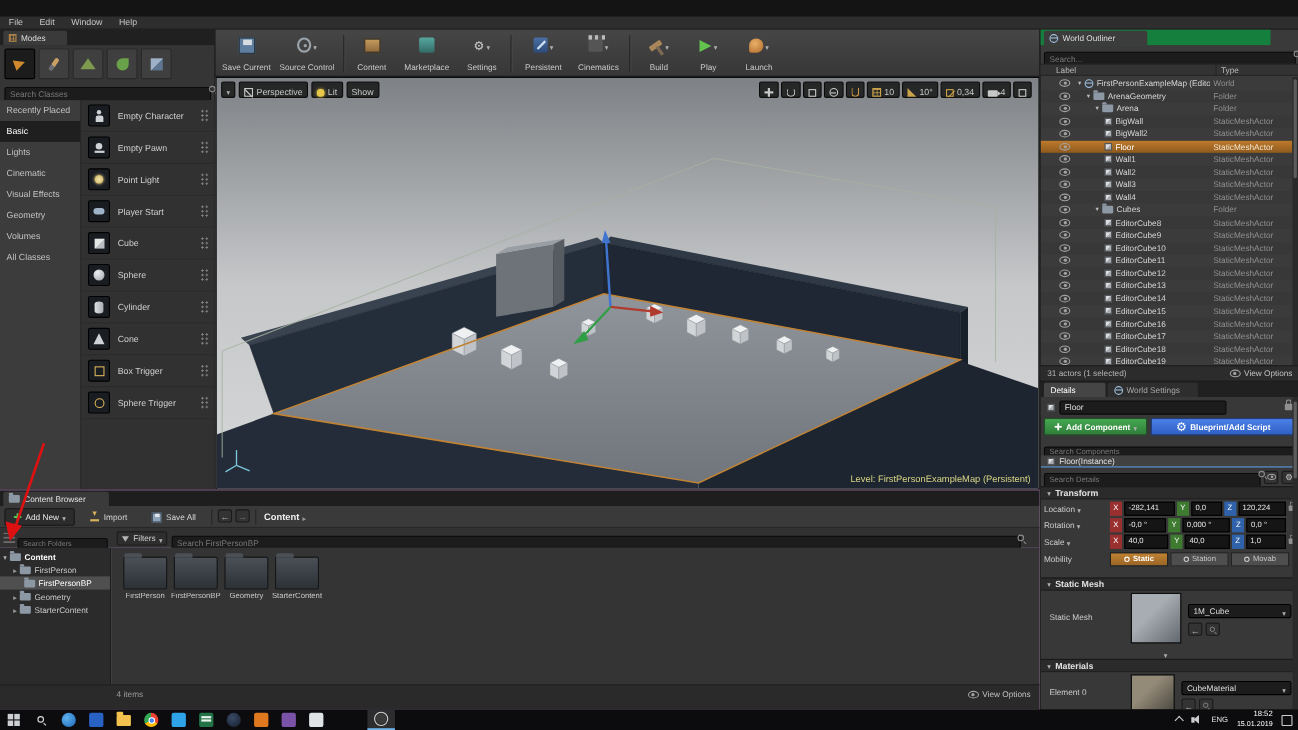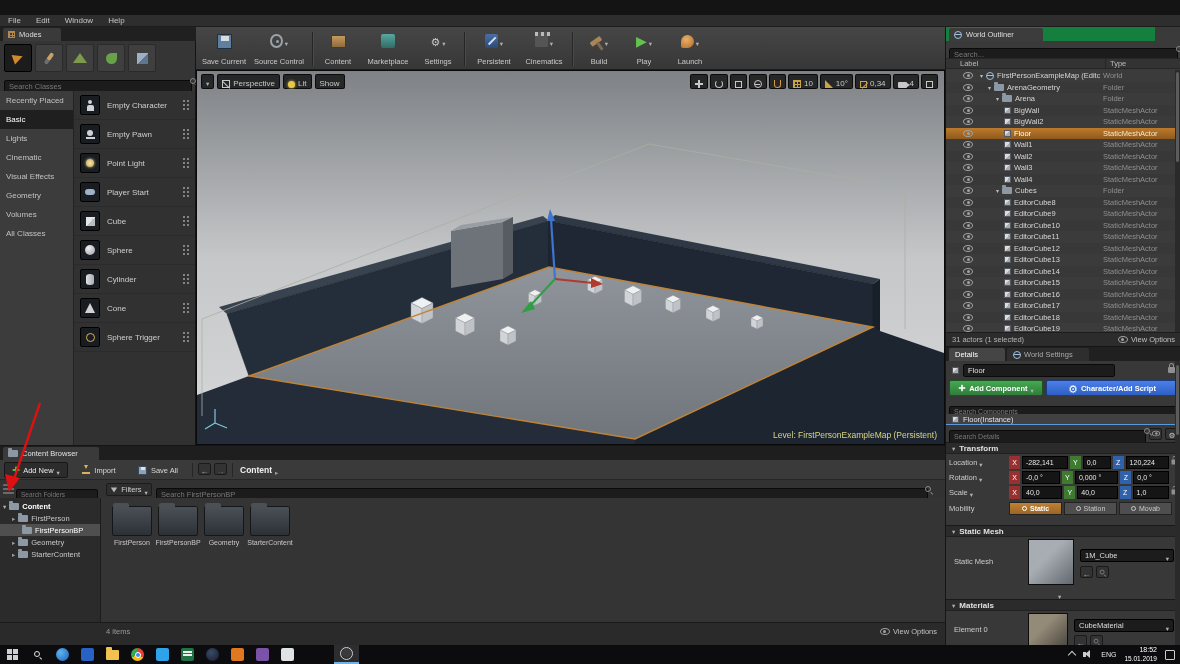--- a/index.html
+++ b/index.html
@@ -207,20 +207,27 @@
         </div>
       <div class="mitem">
           <span class="mthumb">
             <span style="width:0;height:0;border-left:5px solid transparent;border-right:5px solid transparent;border-bottom:10px solid #cfd3d6"></span>
           </span>
           <span class="mlbl">Cone</span>
           <span class="grip"></span>
         </div>
       <div class="mitem">
           <span class="mthumb">
+            <span style="width:9px;height:9px;border:1.3px solid #d8b25a"></span>
+          </span>
+          <span class="mlbl">Box Trigger</span>
+          <span class="grip"></span>
+        </div>
+      <div class="mitem">
+          <span class="mthumb">
             <span style="width:9px;height:9px;border:1.3px solid #d8b25a;border-radius:50%"></span>
           </span>
           <span class="mlbl">Sphere Trigger</span>
           <span class="grip"></span>
         </div>
     </div>
   </div>
 
   <div class="abs" style="left:196px;top:27px;width:749px;height:43px;background:linear-gradient(#464646,#373737);border-bottom:1px solid #1c1c1c">
     <div class="tbtn" style="left:4px;width:48px">
@@ -656,21 +663,21 @@
       <span style="flex:1"></span>
       <span class="lock"></span>
     </div>
     <div class="abs flex" style="left:3px;top:33px;width:94px;height:16px;border-radius:2px;background:linear-gradient(#46a851,#2f7d3a);border:1px solid #1d5226;justify-content:center;gap:3px">
       <span class="whitepluscr" style="transform:scale(0.8)"></span>
       <span style="font-size:7.5px;font-weight:bold;color:#fff;white-space:nowrap">Add Component</span>
       <span class="cv"></span>
     </div>
     <div class="abs flex" style="left:100px;top:33px;width:132px;height:16px;border-radius:2px;background:linear-gradient(#4a80e8,#2f5fc4);border:1px solid #1d3c80;justify-content:center;gap:3px">
       <span class="gear" style="filter:brightness(1.4)"></span>
-      <span style="font-size:7.5px;font-weight:bold;color:#fff;white-space:nowrap">Character/Add Script</span>
+      <span style="font-size:7.5px;font-weight:bold;color:#fff;white-space:nowrap">Blueprint/Add Script</span>
     </div>
     <div class="abs" style="left:3px;top:53px;width:229px;height:12px">
       <input class="inp" style="width: 229px; height: 12px; font-size: 7px;" placeholder="Search Components">
     </div>
     <div class="abs flex" style="left:0;top:67px;width:235px;height:11px;background:#414141;border-bottom:1px solid #5a9ada;gap:4px;padding:0 6px">
       <span class="cubeic7"></span>
       <span style="font-size:7.5px;color:#e2e2e2">Floor(Instance)</span>
     </div>
     <div class="abs flex" style="left:3px;top:80px;width:229px;height:13px;gap:3px">
       <div style="position:relative;flex:1">

